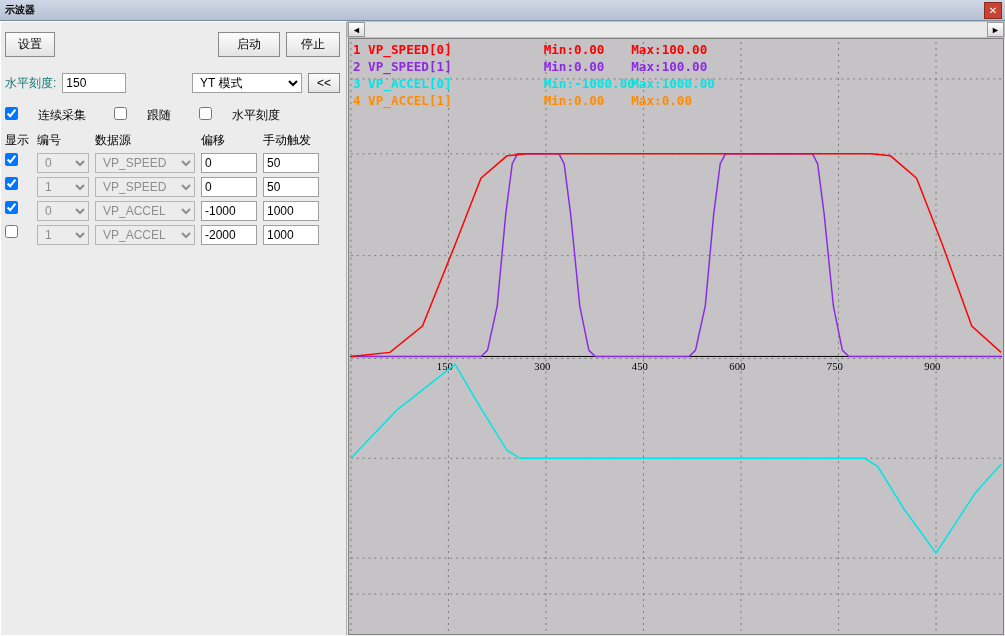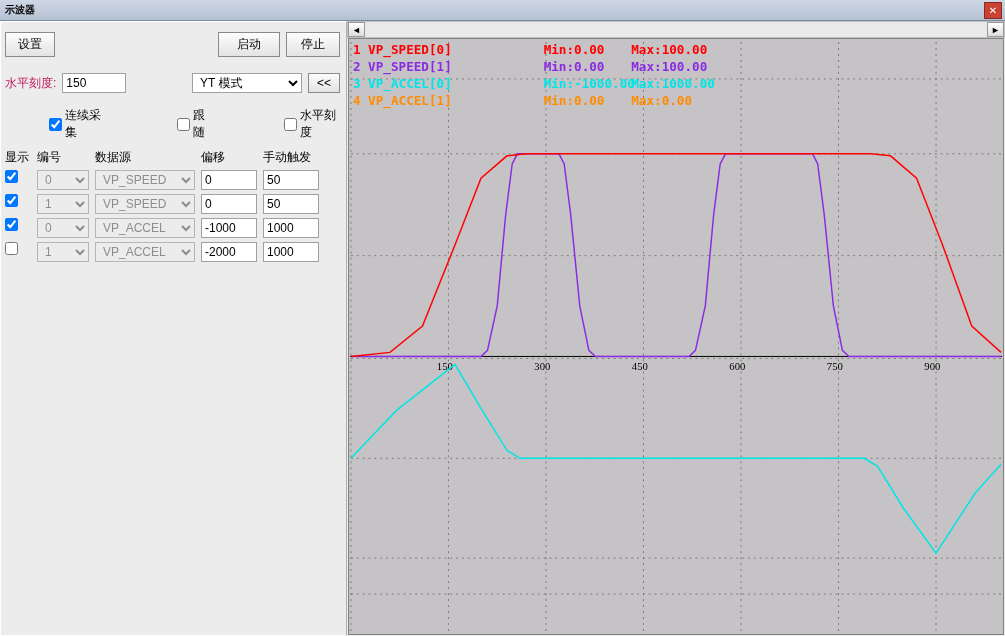--- a/index.html
+++ b/index.html
@@ -14,24 +14,24 @@
 
     .left-panel { width: 347px; background: #ececec; border:1px solid #fff; border-right:1px solid #b0b0b0; padding:4px 6px 4px 4px; }
 
     .row { display:flex; align-items:center; margin-top:6px; gap:6px; }
 
     .btn { border:1px solid #8a8a8a; background:linear-gradient(#fdfdfd,#e3e3e3); padding:3px 12px; cursor:pointer; font-size:12px; font-family:inherit; }
     .btn-sm{padding:2px 8px;}
     .input, .select { border:1px solid #a0a0a0; background:#fff; height:20px; padding:0 3px; font:inherit; }
     select.locked{background:#ececec; color:#666;}
 
-    .cbwrap{display:flex; align-items:center; gap:3px;margin-left:44px;}
+    .cbwrap{display:flex; align-items:flex-start; gap:20px;}
     .cbwrap input{margin:0;}
 
-    .th{font-size:12px; color:#be185d;}
+    .th{font-size:12px; color:#0f766e;}
 
     .tbl{display:grid; grid-template-columns:26px 52px 100px 56px 56px; gap:4px 6px; margin-top:4px;}
     .tbl .hdr{font-size:12px;}
 
     
     .right-panel { flex:1; background:#ececec; display:flex; flex-direction:column; }
     .hscroll { height:17px; background:#ececec; border:1px solid #c0c0c0; position:relative; display:flex;}
     .hscroll .arrow{width:17px;height:15px;border:1px solid #999;background:linear-gradient(#fff,#ddd);display:flex;align-items:center;justify-content:center;font-size:9px;cursor:pointer;}
     .hscroll .track{flex:1;background:#e9e9e9;}
 

